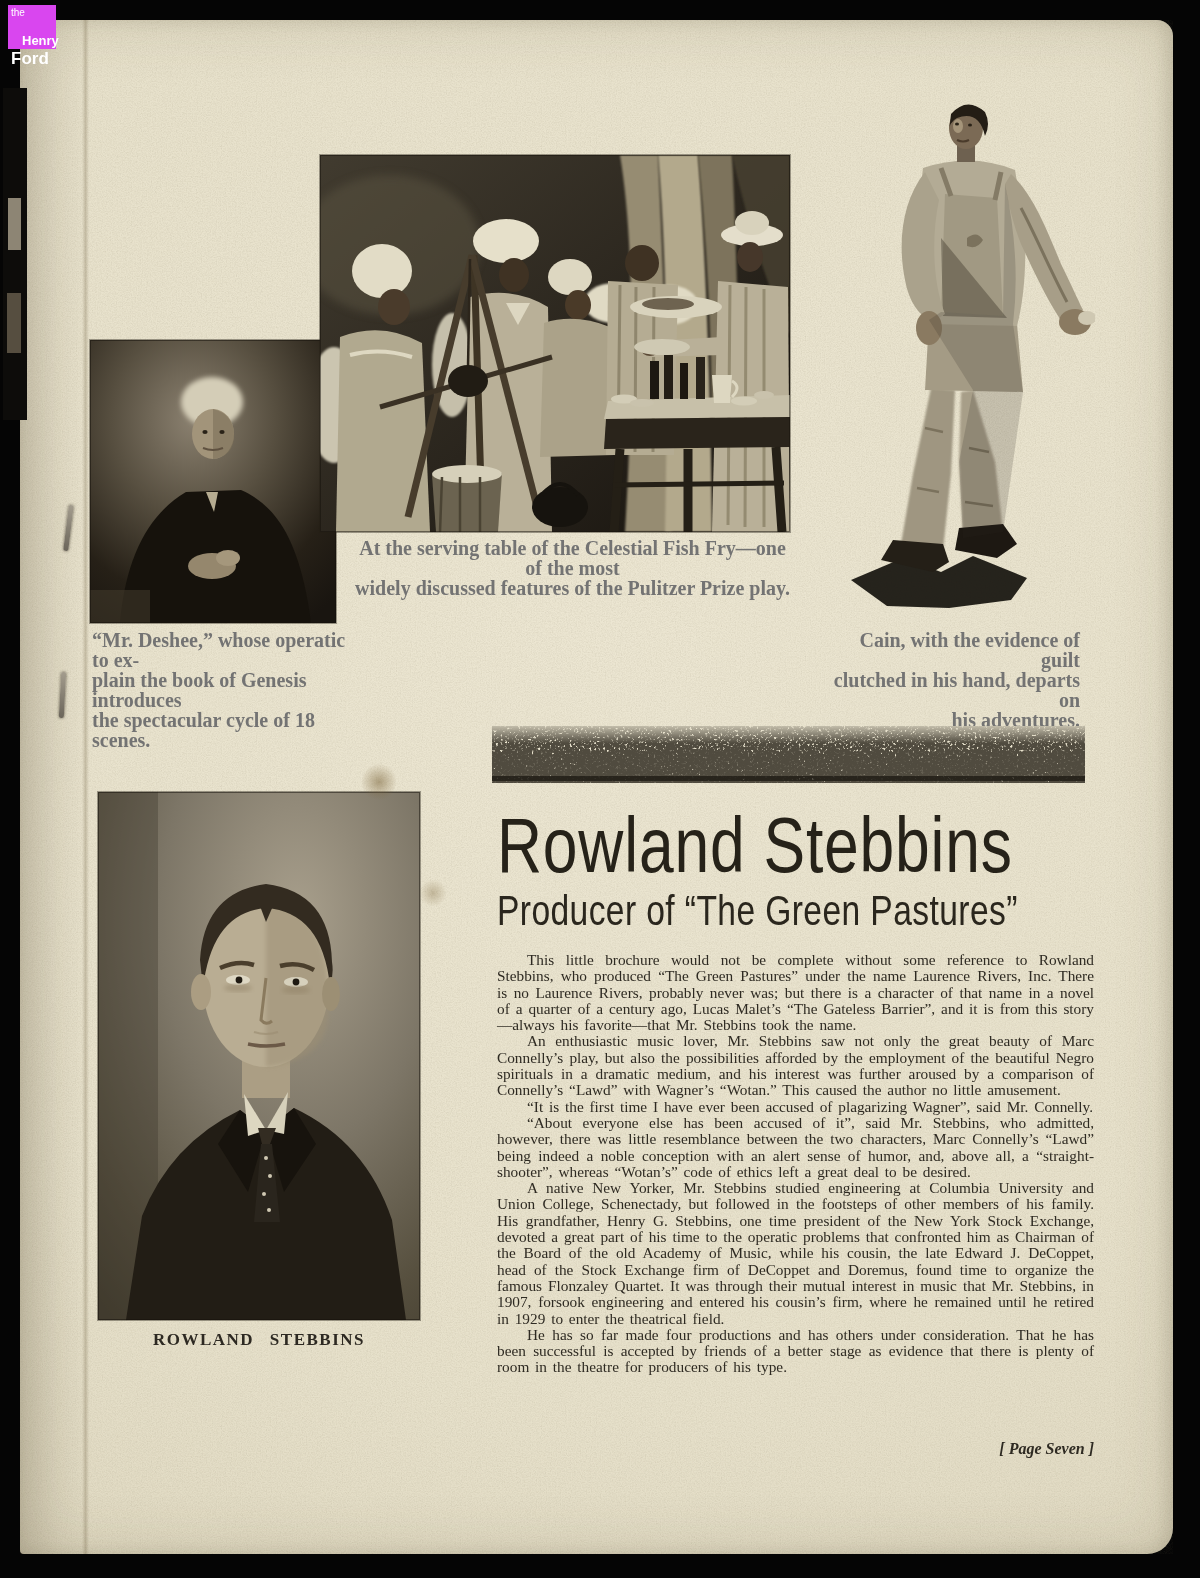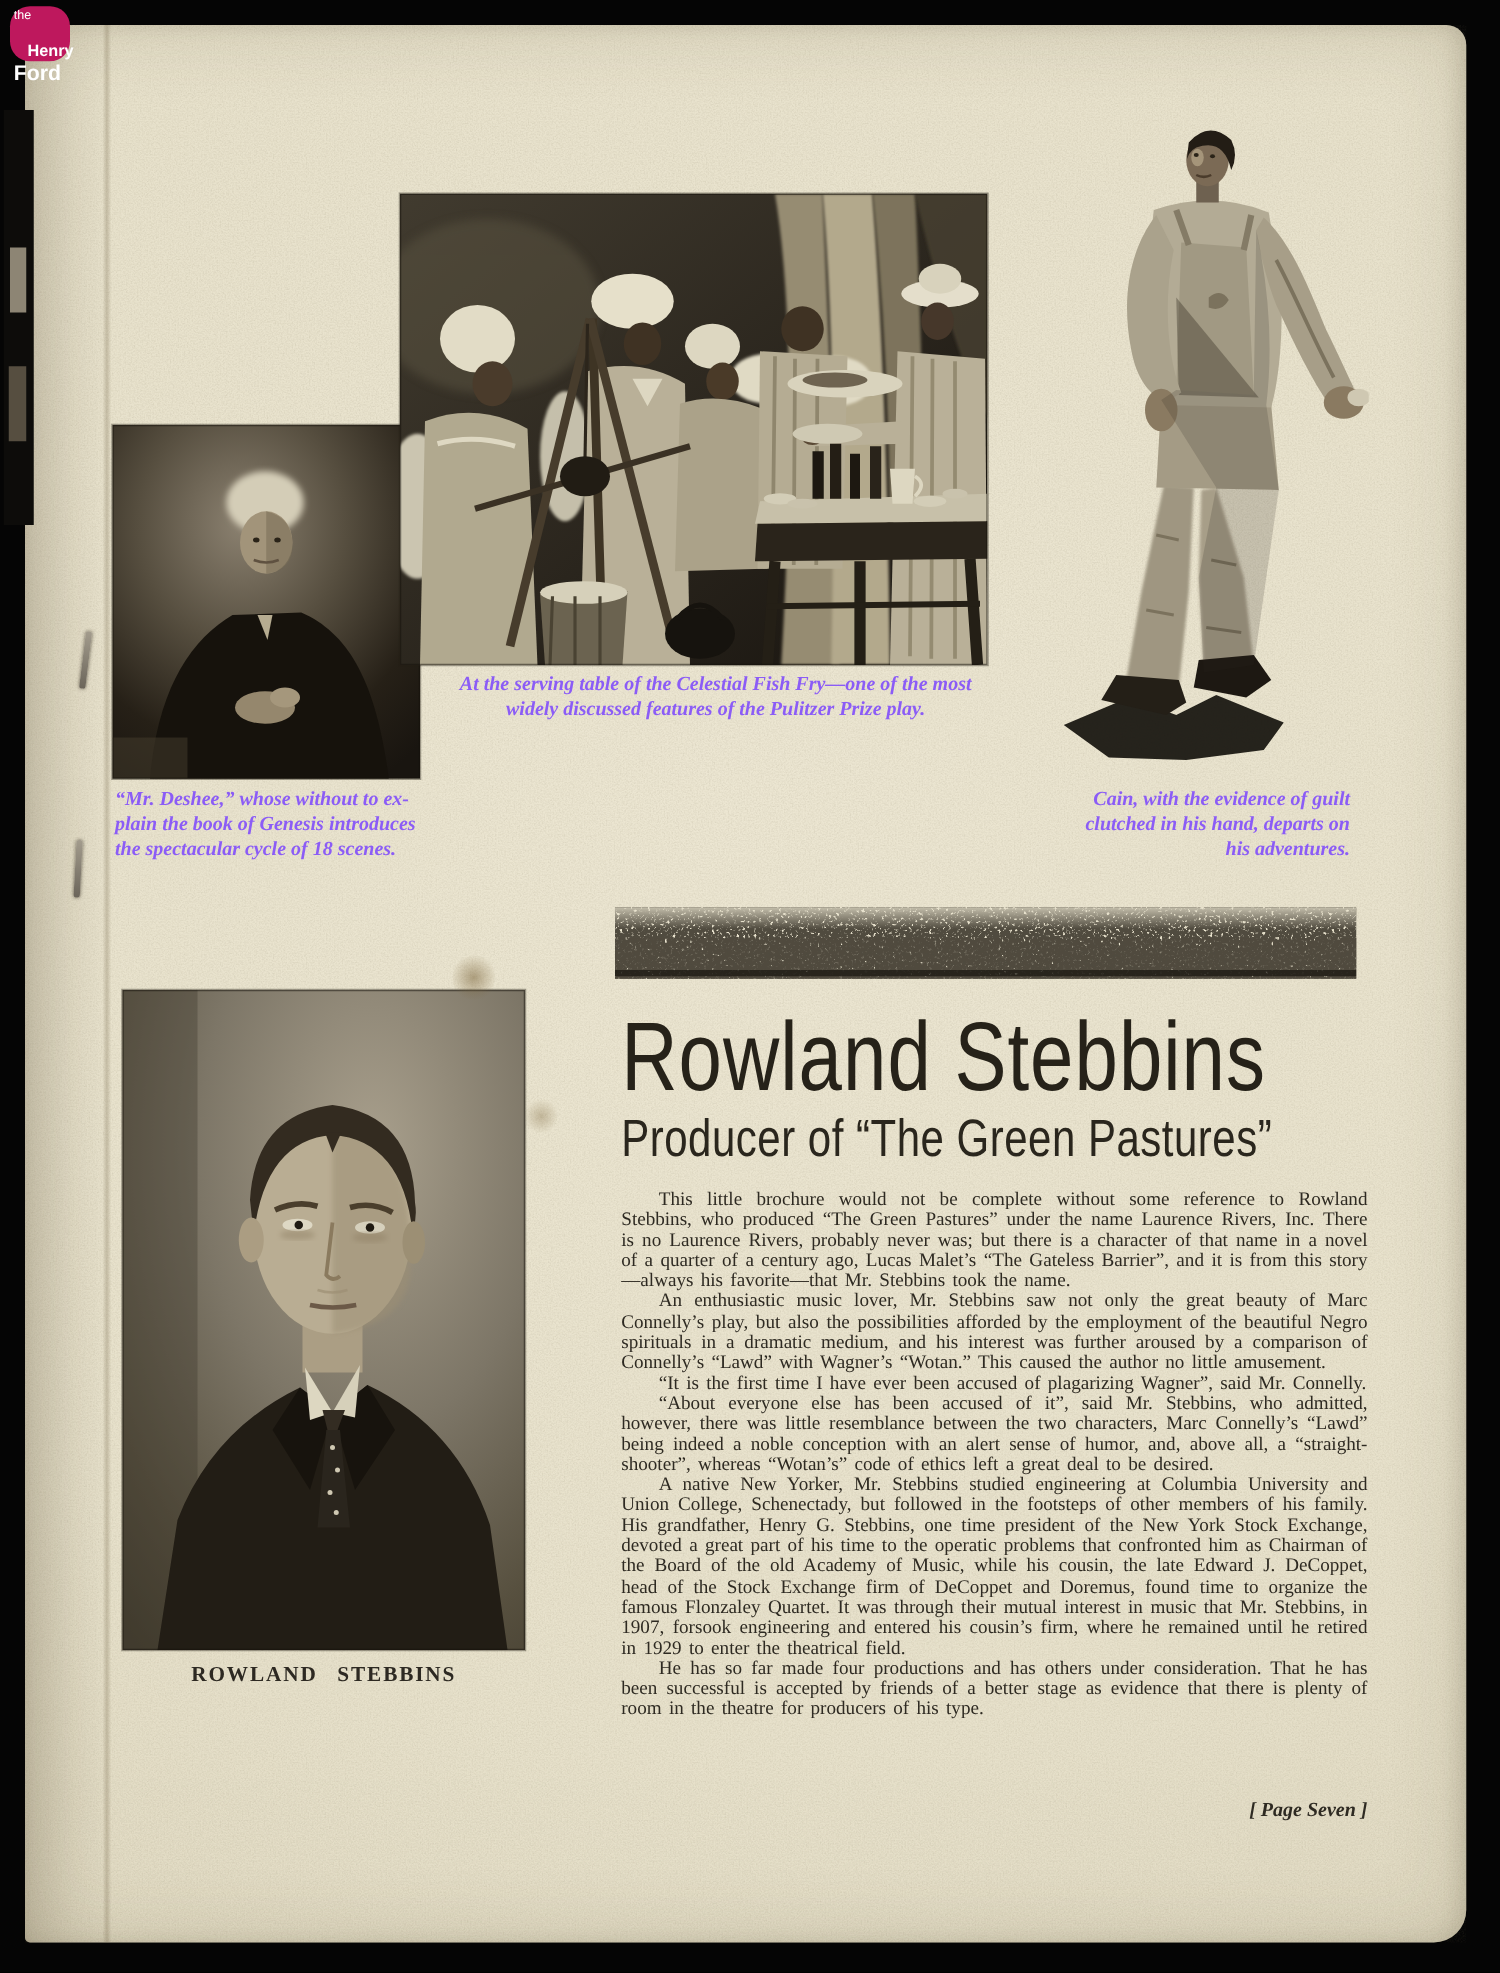--- a/index.html
+++ b/index.html
@@ -16,34 +16,34 @@
         background:linear-gradient(90deg, transparent, rgba(110,95,65,.28) 50%, transparent);}
   
   .edge-sliver{position:absolute;left:3px;top:88px;width:24px;height:332px;background:#0d0c0a;}
   .edge-sliver .frag1{position:absolute;left:5px;top:110px;width:13px;height:52px;background:#8d8574;}
   .edge-sliver .frag2{position:absolute;left:4px;top:205px;width:14px;height:60px;background:#564e40;}
   .staple{position:absolute;width:5px;height:46px;border-radius:2px;
         background:linear-gradient(#a39c8d,#6b655a);box-shadow:0 0 3px rgba(40,33,20,.7);}
   .staple-1{left:66px;top:505px;transform:rotate(7deg);}
   .staple-2{left:60px;top:672px;transform:rotate(3deg);}
   
-  .logo{position:absolute;left:8px;top:5px;width:48px;height:44px;background:#be185d;
-        color:#fff;font-family:"Liberation Sans",sans-serif;line-height:1;padding:3px 0 0 3px;box-sizing:border-box;border-radius:16px;}
+  .logo{position:absolute;left:8px;top:5px;width:48px;height:44px;background:#d946ef;
+        color:#fff;font-family:"Liberation Sans",sans-serif;line-height:1;padding:3px 0 0 3px;box-sizing:border-box;}
   .logo .t{display:block;font-size:10px;}
   .logo .h{display:block;font-size:13px;font-weight:bold;margin:16px 0 0 11px;}
   .logo .f{display:block;font-size:17px;font-weight:bold;margin-top:3px;}
   
   figure{margin:0;padding:0;position:absolute;}
   .fig-deshee{left:90px;top:340px;width:246px;height:283px;box-shadow:0 0 0 1px rgba(35,30,20,.4);}
   .fig-fishfry{left:320px;top:155px;width:470px;height:377px;box-shadow:0 0 0 1px rgba(35,30,20,.4);}
   .fig-cain{left:845px;top:88px;width:250px;height:532px;}
   .fig-portrait{left:98px;top:792px;width:322px;height:528px;box-shadow:0 0 0 1px rgba(35,30,20,.4);}
   figure svg{display:block;width:100%;height:100%;}
   
-  .cap{position:absolute;font-style:italic;font-weight:bold;color:#8b5cf6;font-size:16px;line-height:20px;}
+  .cap{position:absolute;font-weight:bold;color:#737373;font-size:20px;line-height:20px;}
   .cap span{display:block;}
   .cap-deshee{left:92px;top:630px;width:270px;text-align:left;}
   .cap-fishfry{left:350px;top:538px;width:445px;text-align:center;}
   .cap-cain{left:818px;top:630px;width:262px;text-align:right;}
   .cap-portrait{position:absolute;left:98px;top:1330px;width:322px;text-align:center;
         font-weight:bold;font-style:normal;font-size:17px;letter-spacing:1.5px;word-spacing:10px;color:#2d2922;}
   
   .noise-band{position:absolute;left:492px;top:726px;width:593px;height:57px;}
   .noise-band svg{display:block;width:100%;height:100%;}
   
@@ -106,21 +106,21 @@
       <path d="M113,108 Q123,112 133,108" stroke="#5f5140" stroke-width="2" fill="none"></path>
       <path d="M30,283 C36,212 62,172 96,152 L151,150 C190,167 211,207 221,283 Z" fill="#16120c"></path>
       <path d="M116,152 L128,152 L124,172 Z" fill="#b6ac91"></path>
       <ellipse cx="122" cy="226" rx="24" ry="13" fill="#95876d"></ellipse>
       <ellipse cx="138" cy="218" rx="12" ry="8" fill="#a5977c"></ellipse>
       <rect x="0" y="250" width="60" height="33" fill="#453d2e" opacity=".5"></rect>
       <rect width="246" height="283" fill="none" stroke="#14100a" stroke-opacity=".5" stroke-width="2"></rect>
     </svg>
   </figure>
   <figcaption class="cap cap-deshee">
-    <span>“Mr. Deshee,” whose without to ex-</span>
+    <span>“Mr. Deshee,” whose operatic to ex-</span>
     <span>plain the book of Genesis introduces</span>
     <span>the spectacular cycle of 18 scenes.</span>
   </figcaption>
 
   <figure class="fig-fishfry">
     <svg viewBox="0 0 470 377" preserveAspectRatio="none">
       <defs>
         <linearGradient id="ffBg" x1="0" y1="0" x2="1" y2="1">
           <stop offset="0%" stop-color="#413b2f"></stop>
             <stop offset="55%" stop-color="#2a251d"></stop>

